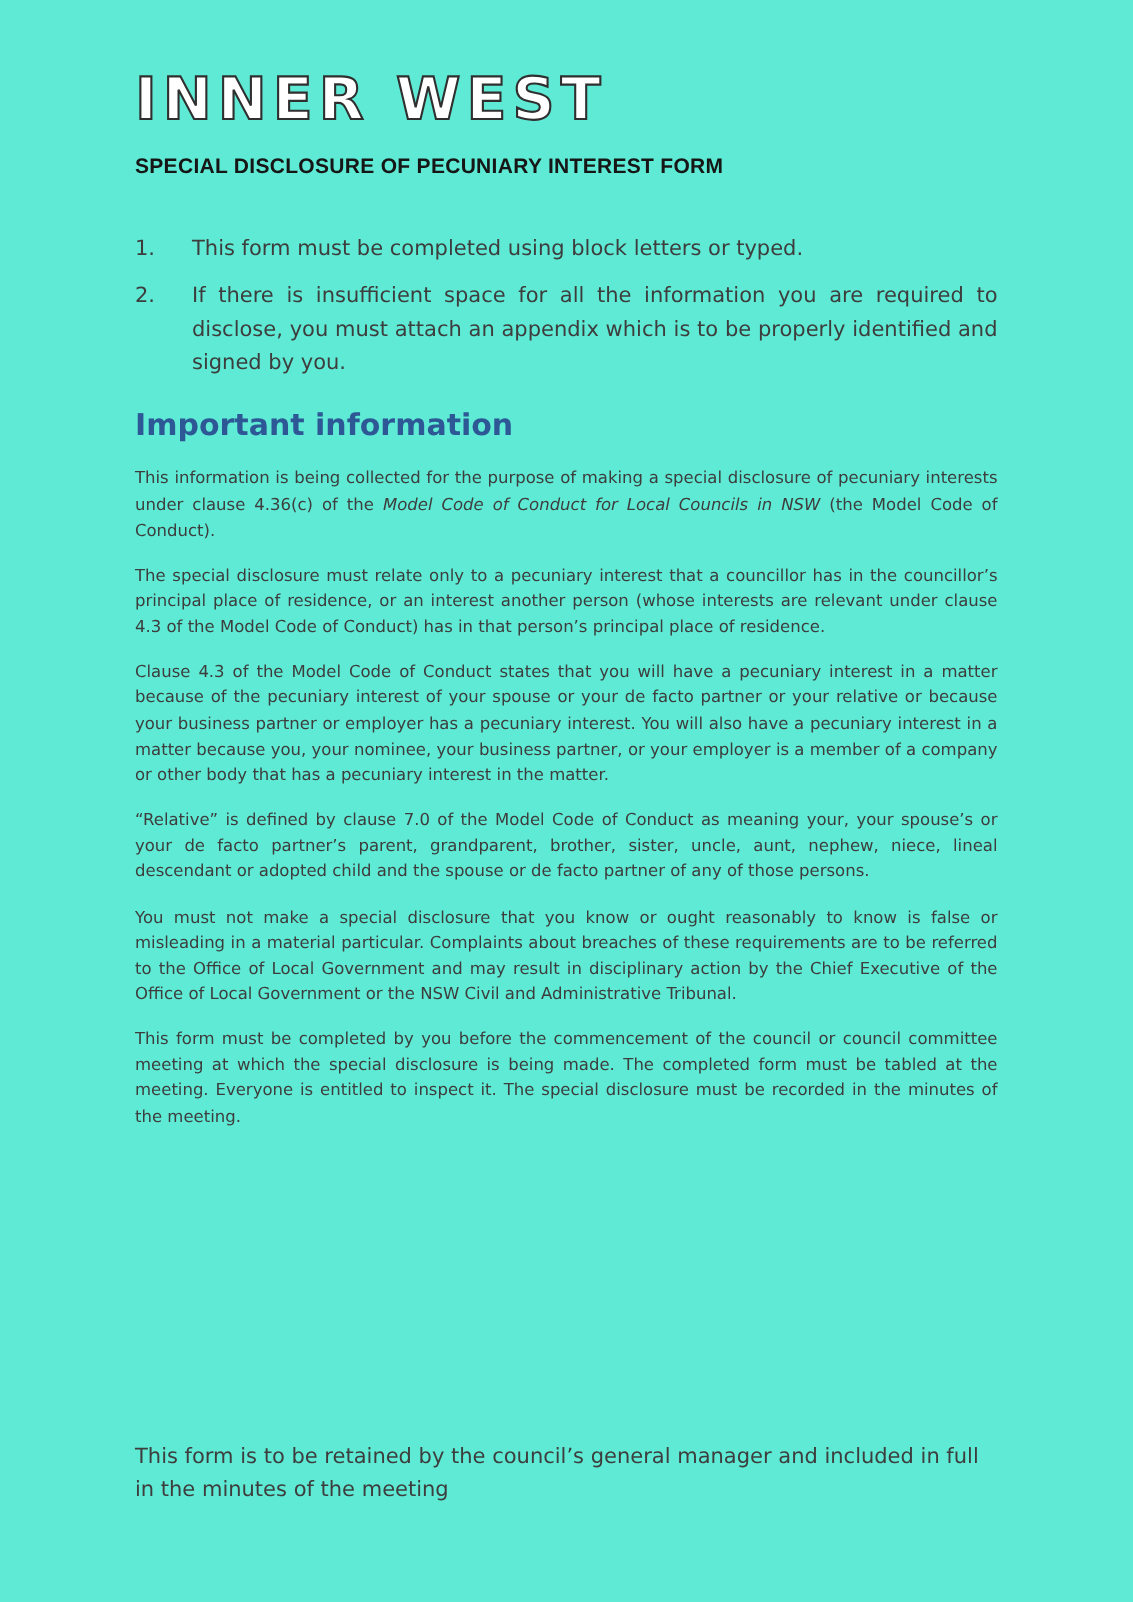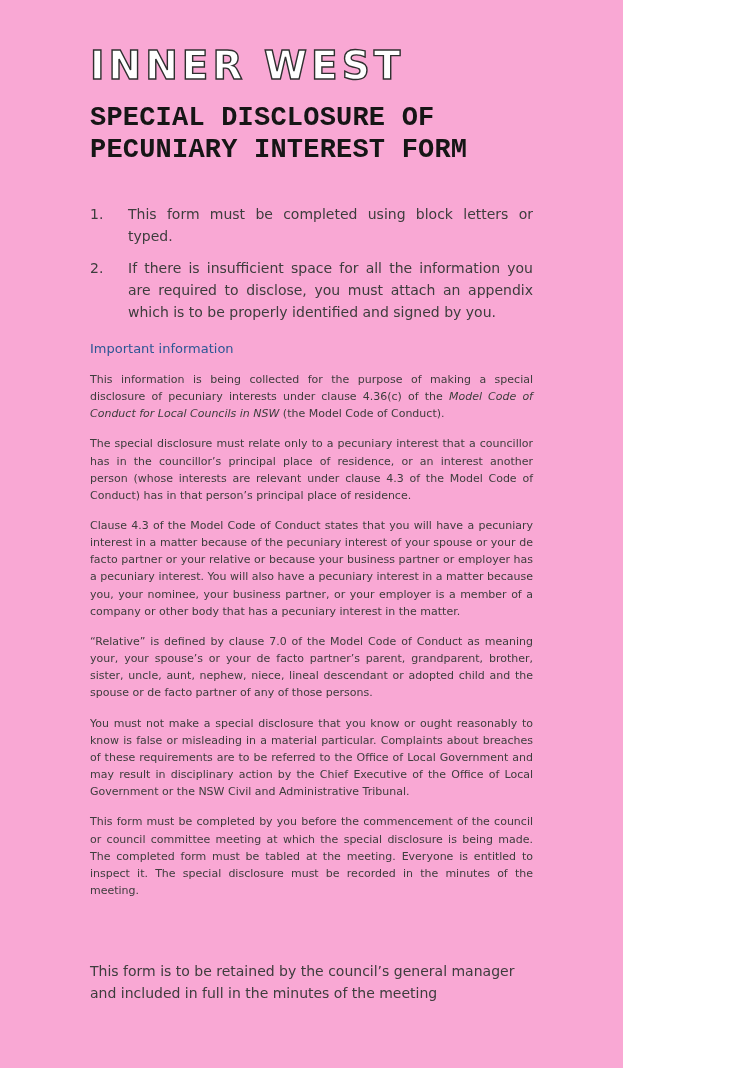--- a/index.html
+++ b/index.html
@@ -1,24 +1,24 @@
 <!DOCTYPE html>
 <html><head>
 <meta charset="utf-8">
 <style>
   html, body {
     margin: 0;
     padding: 0;
     background: #ffffff;
   }
   .page {
-    width: 623px;
+    width: 755px;
     height: 1068px;
     position: relative;
-    background: #f9a8d4;
+    background: #5eead4;
     font-family: "DejaVu Sans", "Liberation Sans", sans-serif;
     color: #3d3d3d;
     overflow: hidden;
     box-sizing: border-box;
   }
   .content {
     padding: 40px 90px 0 90px;
   }
   .logo {
     margin: 2px 0 14px 0;
@@ -27,22 +27,22 @@
   .logo-text {
     font-family: "DejaVu Sans", sans-serif;
     font-weight: bold;
     font-size: 39px;
     letter-spacing: 4px;
     fill: #ffffff;
     stroke: #2f2f2f;
     stroke-width: 1.4px;
   }
   .title {
-    font-family: Liberation Mono, monospace;
-    font-size: 27px;
+    font-family: Liberation Sans, sans-serif;
+    font-size: 14px;
     font-weight: bold;
     color: #161616;
     letter-spacing: 0.2px;
     margin: 0 0 36px 0;
     line-height: 1.2;
   }
   .instructions {
     margin: 0 0 10px 0;
   }
   .instruction {
@@ -53,22 +53,22 @@
   }
   .instruction .num {
     flex: 0 0 38px;
     width: 38px;
   }
   .instruction .itext {
     flex: 1;
     text-align: justify;
   }
   .section-heading {
-    font-size: 13px;
-    font-weight: normal;
+    font-size: 20px;
+    font-weight: bold;
     color: #2d5795;
     margin: 16px 0 13px 0;
     line-height: 1.4;
   }
   .para {
     font-size: 11px;
     line-height: 1.56;
     text-align: justify;
     margin: 0 0 13px 0;
   }

